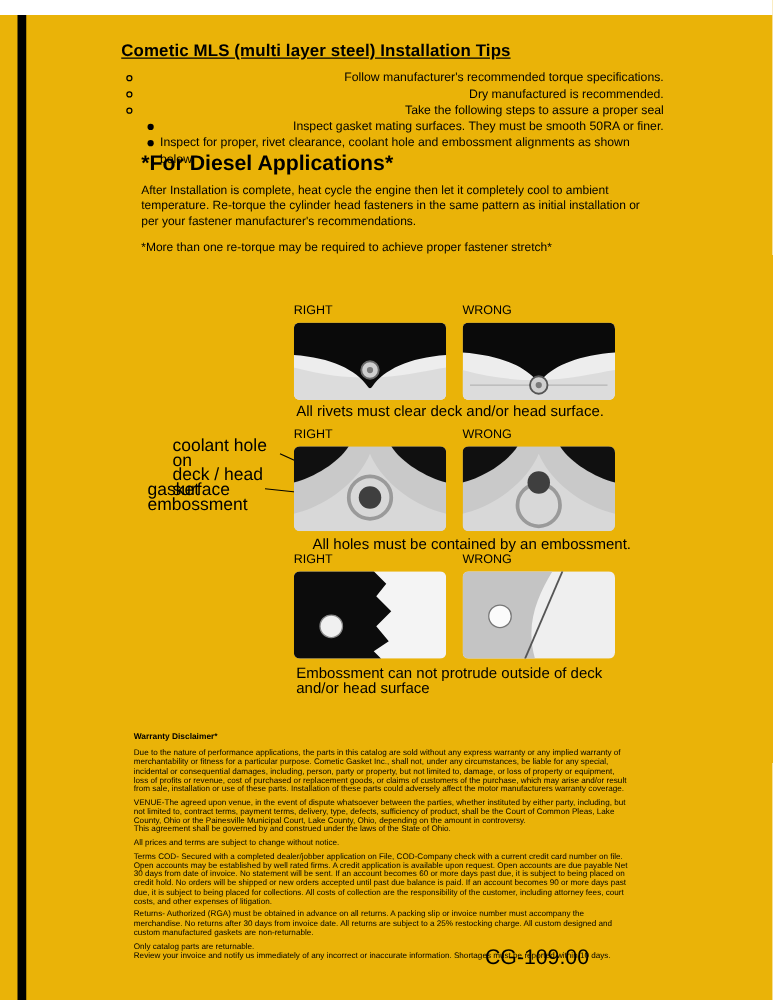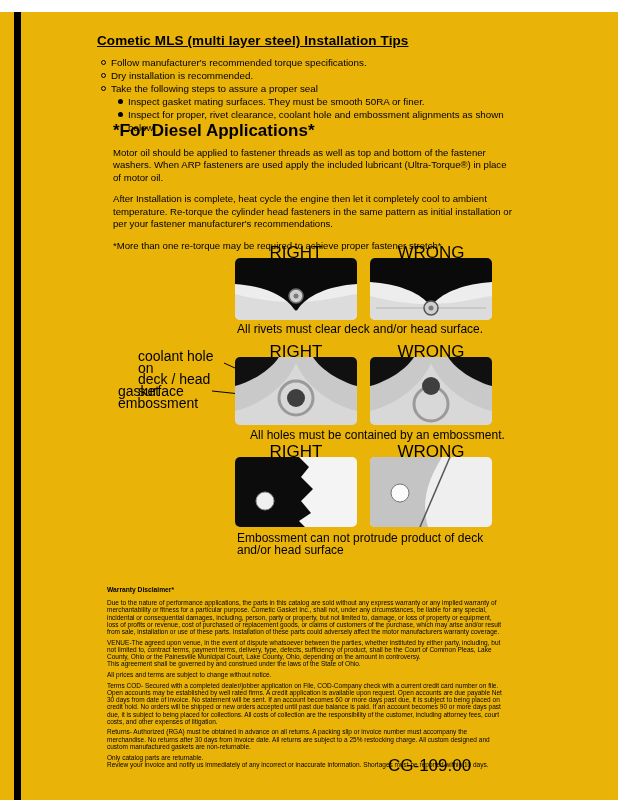--- a/index.html
+++ b/index.html
@@ -28,21 +28,21 @@
     text-decoration: underline;
     letter-spacing: 0.1px;
   }
   .bullets {
     position: absolute;
     left: 101px; top: 44px;
     width: 430px;
     font-size: 9.8px;
     line-height: 13px;
   }
-  .bullet { display: flex; }
+  .bullet { display: flex; justify-content: space-between; }
   .bullet.sub { margin-left: 17px; }
   .marker-open {
     flex: none;
     width: 5px; height: 5px;
     border: 1px solid #000;
     border-radius: 50%;
     margin: 4px 5px 0 0;
   }
   .marker-fill {
     flex: none;
@@ -61,22 +61,22 @@
   .diesel .heading {
     font-size: 17px;
     font-weight: bold;
     margin-bottom: 9px;
   }
   .diesel p { margin-bottom: 9px; }
 
   .fig-label {
     position: absolute;
     width: 122px;
-    text-align: center;
-    font-size: 17px;
+    text-align: left;
+    font-size: 10px;
   }
   .fig {
     position: absolute;
     width: 122px;
     overflow: hidden;
     border-radius: 5px;
   }
   .fig svg { display: block; }
   .fig-caption {
     position: absolute;
@@ -123,39 +123,38 @@
 
   <div class="title">Cometic MLS (multi layer steel) Installation Tips</div>
 
   <div class="bullets">
     <div class="bullet">
       <span class="marker-open"></span>
       <span>Follow manufacturer's recommended torque specifications.</span>
     </div>
     <div class="bullet">
       <span class="marker-open"></span>
-      <span>Dry installation is recommended.</span>
+      <span>Dry manufactured is recommended.</span>
     </div>
     <div class="bullet">
       <span class="marker-open"></span>
       <span>Take the following steps to assure a proper seal</span>
     </div>
     <div class="bullet sub">
       <span class="marker-fill"></span>
       <span>Inspect gasket mating surfaces.  They must be smooth 50RA or finer.</span>
     </div>
     <div class="bullet sub">
       <span class="marker-fill"></span>
       <span>Inspect for proper, rivet clearance, coolant hole and embossment alignments as shown below.</span>
     </div>
   </div>
 
   <div class="diesel">
     <div class="heading">*For Diesel Applications*</div>
-    <p>Motor oil should be applied to fastener threads as well as top and bottom of the fastener washers. When ARP fasteners are used apply the included lubricant (Ultra-Torque®) in place of motor oil.</p>
     <p>After Installation is complete, heat cycle the engine then let it completely cool to ambient temperature. Re-torque the cylinder head fasteners in the same pattern as initial installation or per your fastener manufacturer's recommendations.</p>
     <p>*More than one re-torque may be required to achieve proper fastener stretch*</p>
   </div>
 
   <div class="fig-label" style="left:235px; top:231px;">RIGHT</div>
   <div class="fig-label" style="left:370px; top:231px;">WRONG</div>
 
   <div class="fig" style="left:235px; top:246px; height:62px;">
     <svg width="122" height="62" viewBox="0 0 122 62">
       <rect width="122" height="62" fill="#ededed"></rect>
@@ -229,21 +228,21 @@
 
   <div class="fig" style="left:370px; top:445px; height:70px;">
     <svg width="122" height="70" viewBox="0 0 122 70">
       <rect width="122" height="70" fill="#efefef"></rect>
       <path d="M0,0 H72 C60,20 50,42 58,70 H0 Z" fill="#c4c4c4"></path>
       <line x1="80" y1="0" x2="50" y2="70" stroke="#555555" stroke-width="1.5"></line>
       <circle cx="30" cy="36" r="9" fill="#fbfbfb" stroke="#777777" stroke-width="1"></circle>
     </svg>
   </div>
 
-  <div class="fig-caption" style="left:237px; top:520px; width:260px;">Embossment can not protrude product of deck
+  <div class="fig-caption" style="left:237px; top:520px; width:260px;">Embossment can not protrude outside of deck
 and/or head surface</div>
 
   <div class="warranty">
     <div class="heading">Warranty Disclaimer*</div>
     <p>Due to the nature of performance applications, the parts in this catalog are sold without any express warranty or any implied warranty of merchantability or fitness for a particular purpose.  Cometic Gasket Inc., shall not, under any circumstances, be liable for any special, incidental or consequential damages, including, person, party or property, but not limited to, damage, or loss of property or equipment, loss of profits or revenue, cost of purchased or replacement goods, or claims of customers of the purchase, which may arise and/or result from sale, installation or use of these parts.  Installation of these parts could adversely affect the motor manufacturers warranty coverage.</p>
     <p>VENUE-The agreed upon venue, in the event of dispute whatsoever between the parties, whether instituted by either party, including, but not limited to, contract terms, payment terms, delivery, type, defects, sufficiency of product, shall be the Court of Common Pleas, Lake County, Ohio or the Painesville Municipal Court, Lake County, Ohio, depending on the amount in controversy.
 This agreement shall be governed by and construed under the laws of the State of Ohio.</p>
     <p>All prices and terms are subject to change without notice.</p>
     <p>Terms COD- Secured with a completed dealer/jobber application on File, COD-Company check with a current credit card number on file.  Open accounts may be established by well rated firms.  A credit application is available upon request.  Open accounts are due payable Net 30 days from date of invoice.  No statement will be sent.  If an account becomes 60 or more days past due, it is subject to being placed on credit hold.  No orders will be shipped or new orders accepted until past due balance is paid.  If an account becomes 90 or more days past due, it is subject to being placed for collections.  All costs of collection are the responsibility of the customer, including attorney fees, court costs, and other expenses of litigation.</p>
     <p>Returns- Authorized (RGA) must be obtained in advance on all returns.  A packing slip or invoice number must accompany the merchandise.  No returns after 30 days from invoice date.  All returns are subject to a 25% restocking charge.  All custom designed and custom manufactured gaskets are non-returnable.</p>

